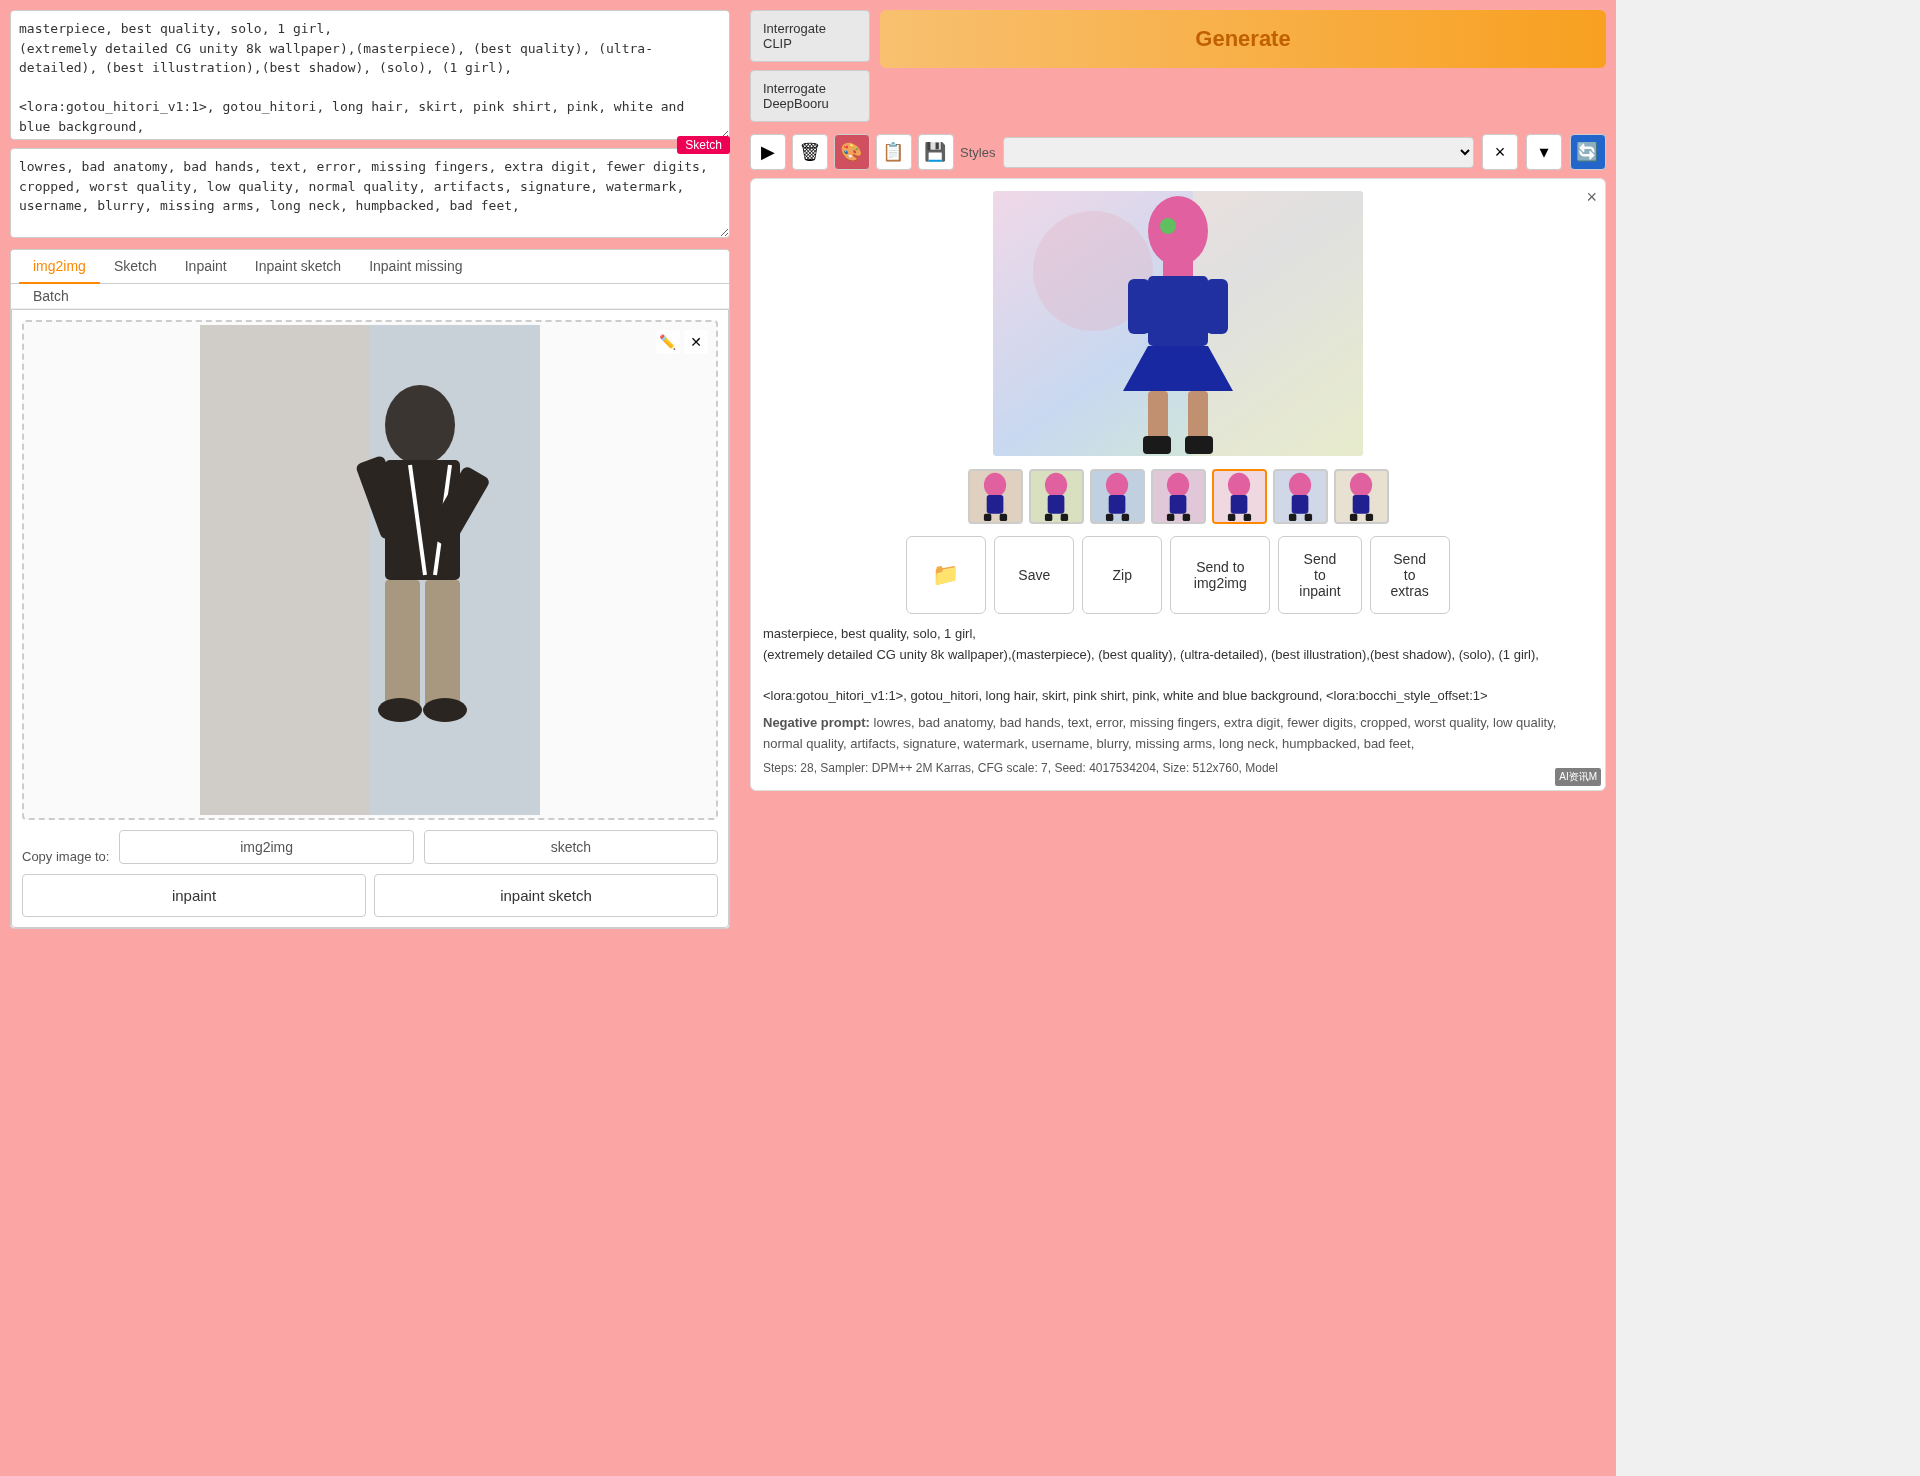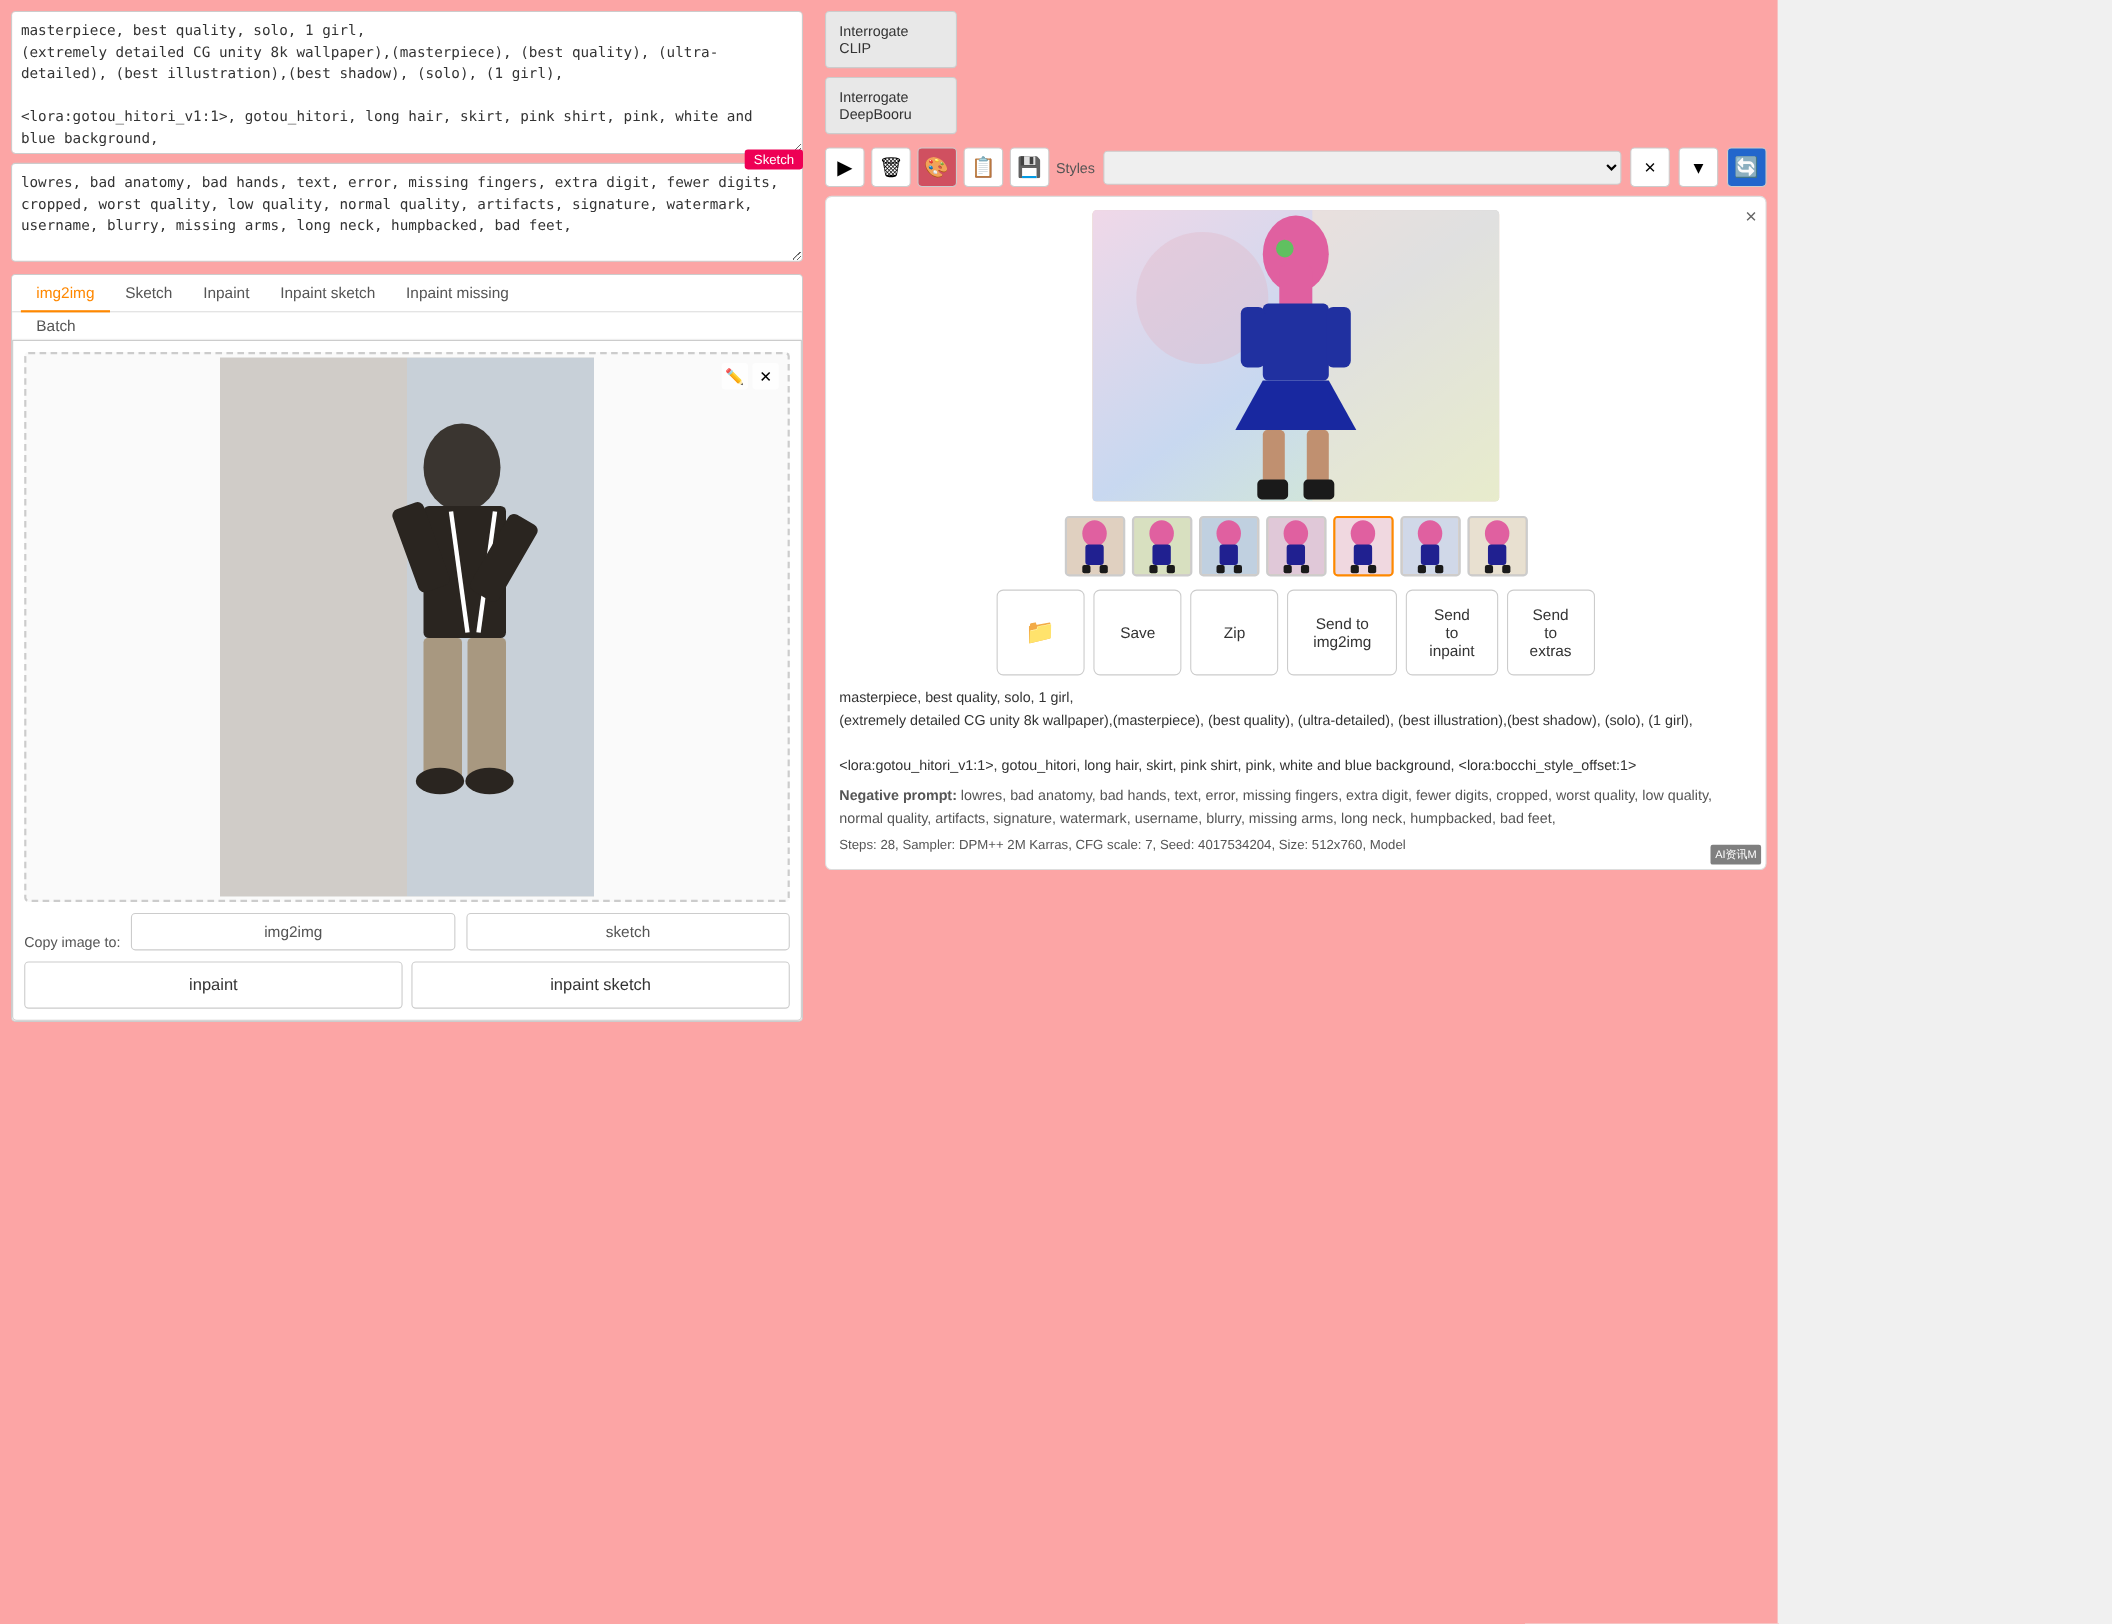--- a/index.html
+++ b/index.html
@@ -383,20 +383,21 @@
     </div>
   </div>
 
   <div class="right-panel">
 
     <div class="right-top">
       <div class="interrogate-buttons">
         <button class="interrogate-btn">Interrogate<br>CLIP</button>
         <button class="interrogate-btn">Interrogate<br>DeepBooru</button>
       </div>
+      <button class="generate-btn" style="flex:1;">Generate</button>
     </div>
 
     <div class="toolbar-row">
       <button class="toolbar-btn" title="Send">▶</button>
       <button class="toolbar-btn" title="Delete">🗑</button>
       <button class="toolbar-btn" title="Paint" style="background:#d05060;color:white;">🎨</button>
       <button class="toolbar-btn" title="Clipboard">📋</button>
       <button class="toolbar-btn" title="Save">💾</button>
       <div class="styles-row">
         <span class="styles-label">Styles</span>

